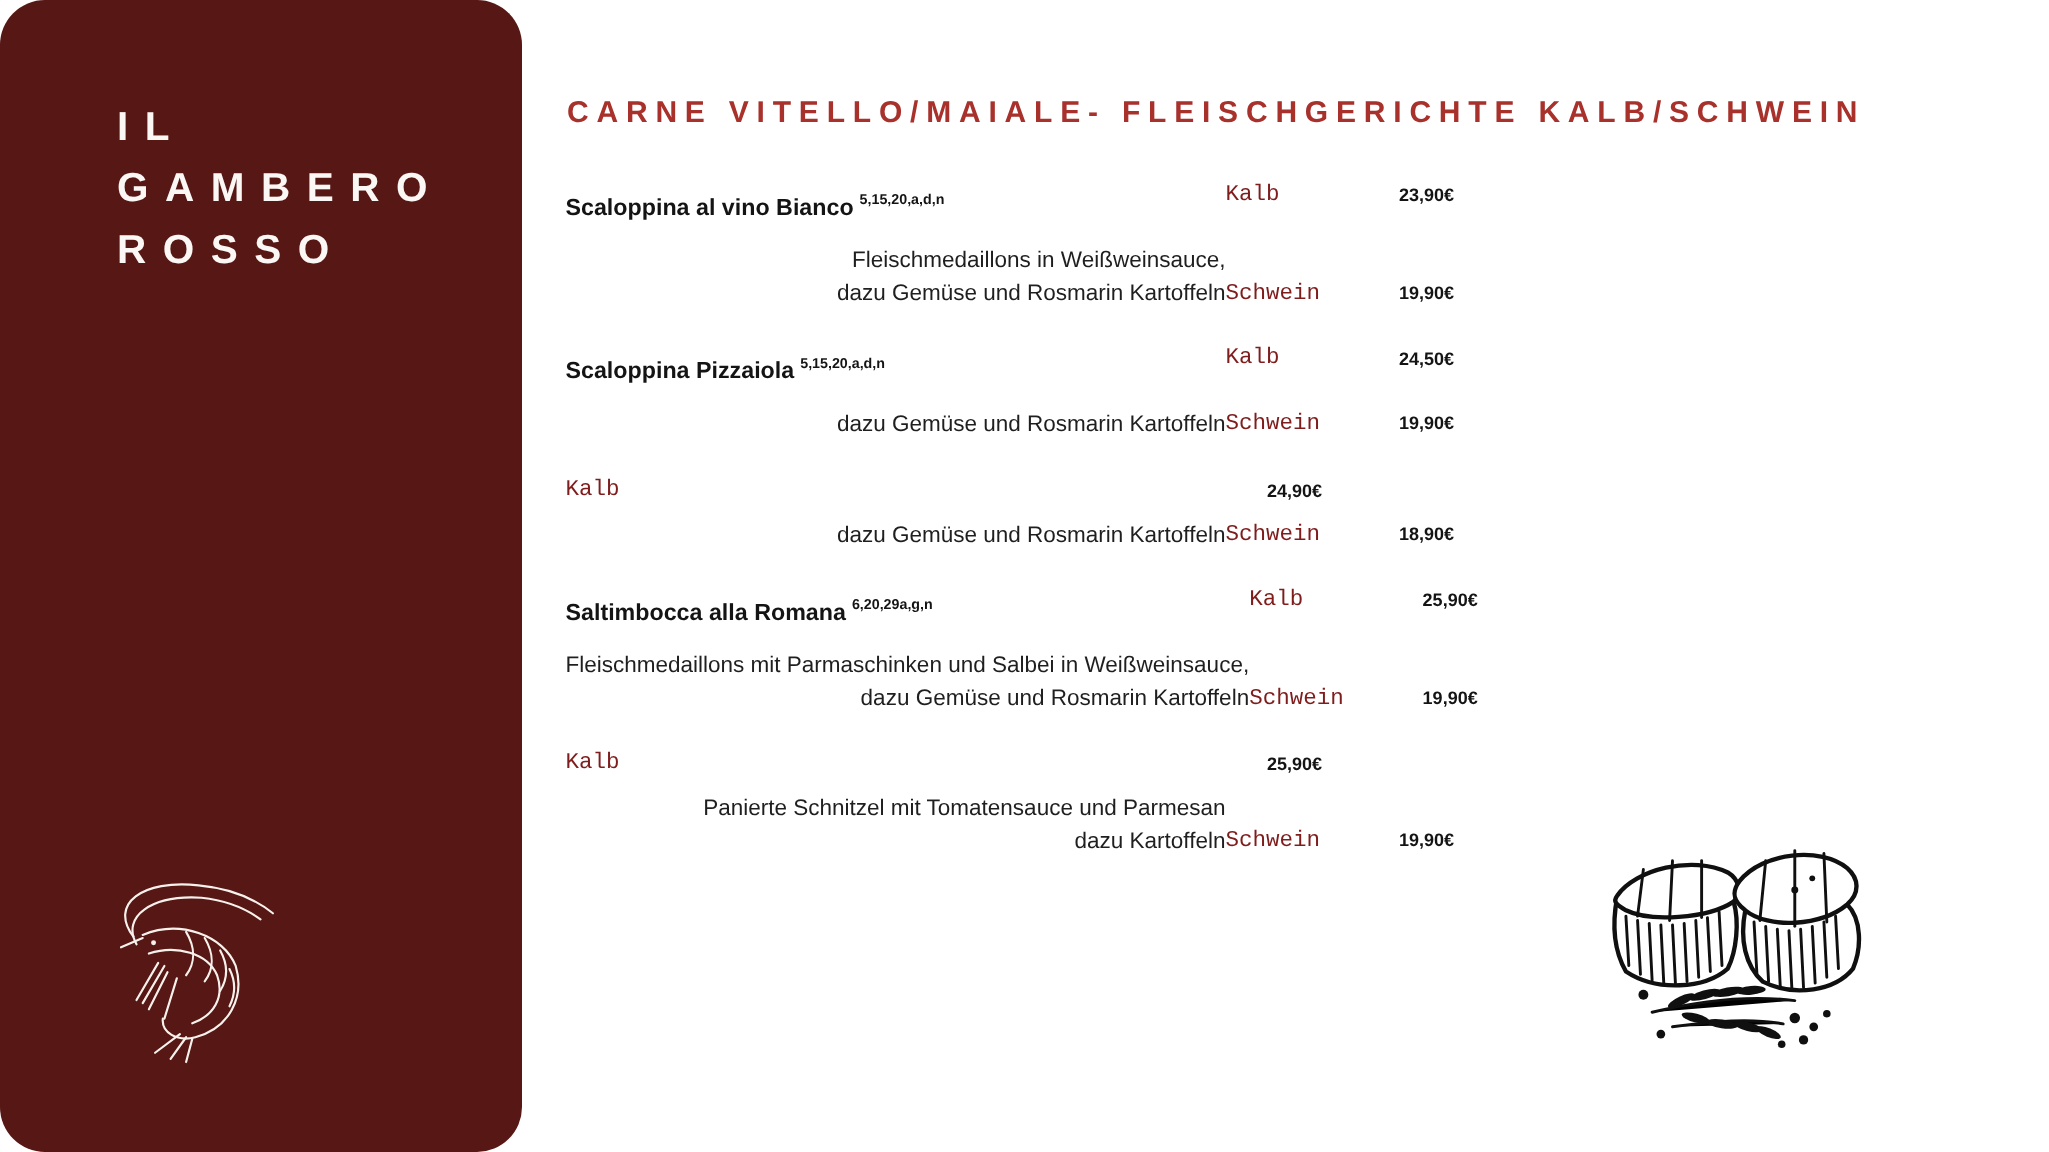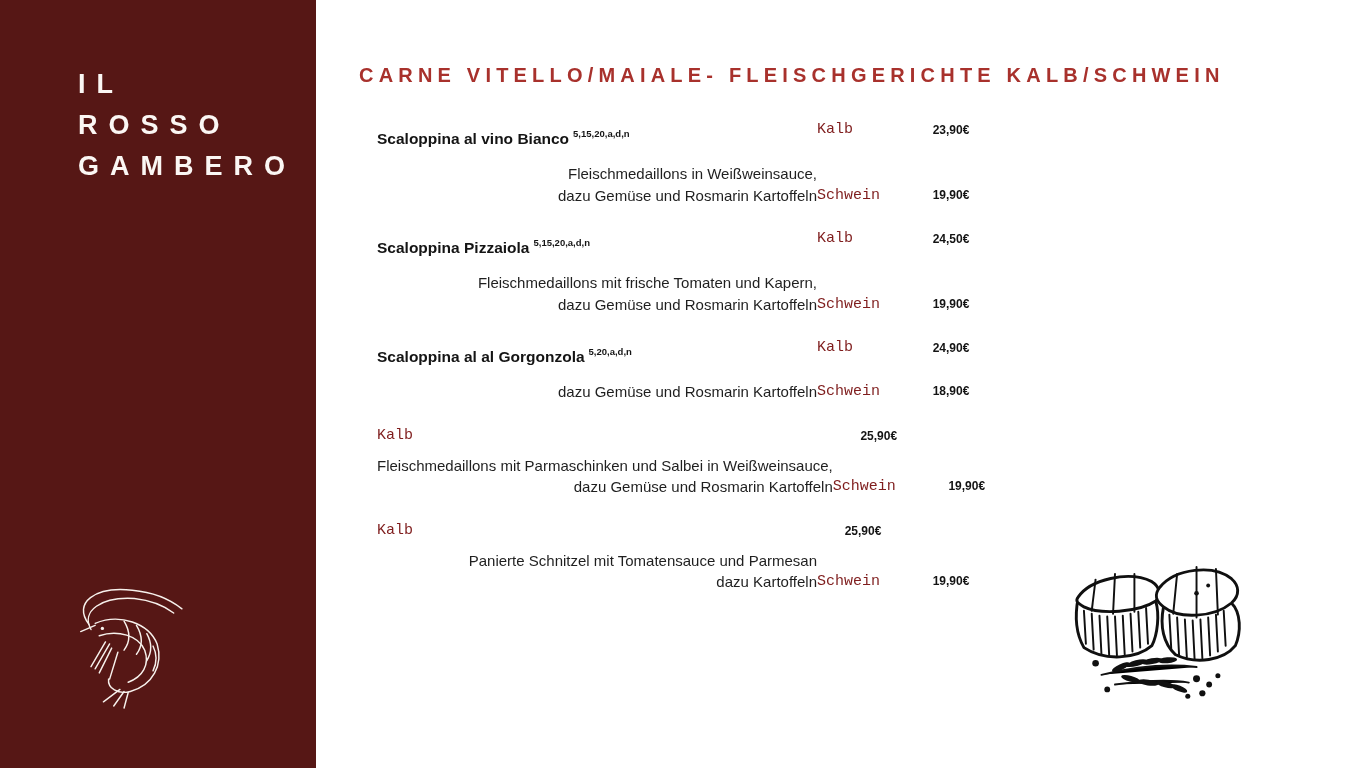--- a/index.html
+++ b/index.html
@@ -1,28 +1,28 @@
 <!DOCTYPE html>
 <html><head>
 <meta charset="utf-8">
 <style>
   html,body{margin:0;padding:0;background:#ffffff;}
   body{width:1366px;height:768px;overflow:hidden;font-family:"Liberation Sans",sans-serif;}
   .page{position:relative;width:1366px;height:768px;background:#ffffff;}
 
   
-  .sidebar{position:absolute;left:0;top:0;width:316px;height:768px;background:#561715;}
+  .sidebar{position:absolute;left:0;top:0;width:348px;height:768px;background:#561715;border-radius:30px;}
   .logo{position:absolute;left:78px;top:64px;color:#fbf7f4;font-weight:700;
         font-size:27px;letter-spacing:11px;line-height:41px;white-space:nowrap;}
   .shrimp-wrap{position:absolute;left:60px;top:575px;width:155px;height:140px;}
   .shrimp-wrap svg{width:100%;height:100%;}
 
   
   .main{position:absolute;left:330px;top:0;width:1036px;height:768px;}
-  .title{position:absolute;left:29px;top:64px;margin:0;font-size:20px;font-weight:800;
+  .title{position:absolute;left:48px;top:64px;margin:0;font-size:20px;font-weight:800;
          letter-spacing:5.2px;color:#A8312C;white-space:nowrap;}
   .items{position:absolute;left:47px;top:117px;width:616px;}
 
   .item{display:grid;grid-template-columns:1fr 92px 84px;margin-bottom:20px;}
   .dish-name{grid-column:1;margin:0;font-size:15.5px;font-weight:700;color:#141414;
              line-height:36px;white-space:nowrap;}
   .dish-name sup{font-size:9.5px;font-weight:700;margin-left:4px;position:relative;top:-1px;}
   .variant-label{font-size:15px;color:#7f1d1d;line-height:26px;font-family:Liberation Mono, monospace;}
   .price{font-size:12px;font-weight:700;color:#141414;text-align:center;line-height:26px;}
   .desc{grid-column:1;padding-top:6px;font-size:15px;color:#1f1f1f;line-height:21.5px;text-align:right;}
@@ -34,22 +34,22 @@
   .steak-wrap svg{width:100%;height:100%;}
 </style>
 </head>
 <body>
 
 <div class="page">
 
   <aside class="sidebar">
     <div class="logo">
       <div>IL</div>
+      <div>GAMBERO</div>
       <div>ROSSO</div>
-      <div>GAMBERO</div>
     </div>
     <div class="shrimp-wrap">
       <svg viewBox="0 0 150 130" fill="none" stroke="#f7f1ec" stroke-width="1.4" stroke-linecap="round">
         <path d="M28 45 C 12 24, 34 8, 70 12 C 92 14, 108 22, 118 30"></path>
         <path d="M30 50 C 20 32, 40 18, 72 20 C 90 22, 102 28, 110 34"></path>
         <path d="M20 52 L34 46"></path>
         <path d="M34 44 C 58 34, 86 44, 94 64 C 100 84, 90 104, 68 110 C 56 113, 46 107, 47 98"></path>
         <path d="M38 56 C 56 50, 76 56, 82 70 C 87 84, 80 96, 66 101"></path>
         <path d="M62 42 C 68 52, 68 62, 62 70"></path>
         <path d="M74 46 C 80 56, 80 66, 74 74"></path>
@@ -82,39 +82,38 @@
         </div>
         <div class="variant-label v2">Schwein</div>
         <div class="price v2">19,90€</div>
       </article>
 
       <article class="item">
         <h2 class="dish-name"><span>Scaloppina Pizzaiola</span><sup>5,15,20,a,d,n</sup></h2>
         <div class="variant-label">Kalb</div>
         <div class="price">24,50€</div>
         <div class="desc">
-          <div>Fleischmedaillons mit frische Tomaten und Kapern,</div>
-          <div>dazu Gemüse und Rosmarin Kartoffeln</div>
-        </div>
-        <div class="variant-label v2">Schwein</div>
-        <div class="price v2">19,90€</div>
-      </article>
-
-      <article class="item">
-        <h2 class="dish-name"><span>Scaloppina al al Gorgonzola</span><sup>5,20,a,d,n</sup></h2>
+          <div>dazu Gemüse und Rosmarin Kartoffeln</div>
+        </div>
+        <div class="variant-label v2">Schwein</div>
+        <div class="price v2">19,90€</div>
+      </article>
+
+      <article class="item">
         <div class="variant-label">Kalb</div>
         <div class="price">24,90€</div>
         <div class="desc">
           <div>dazu Gemüse und Rosmarin Kartoffeln</div>
         </div>
         <div class="variant-label v2">Schwein</div>
         <div class="price v2">18,90€</div>
       </article>
 
       <article class="item">
+        <h2 class="dish-name"><span>Saltimbocca alla Romana</span><sup>6,20,29a,g,n</sup></h2>
         <div class="variant-label">Kalb</div>
         <div class="price">25,90€</div>
         <div class="desc">
           <div>Fleischmedaillons mit Parmaschinken und Salbei in Weißweinsauce,</div>
           <div>dazu Gemüse und Rosmarin Kartoffeln</div>
         </div>
         <div class="variant-label v2">Schwein</div>
         <div class="price v2">19,90€</div>
       </article>
 

